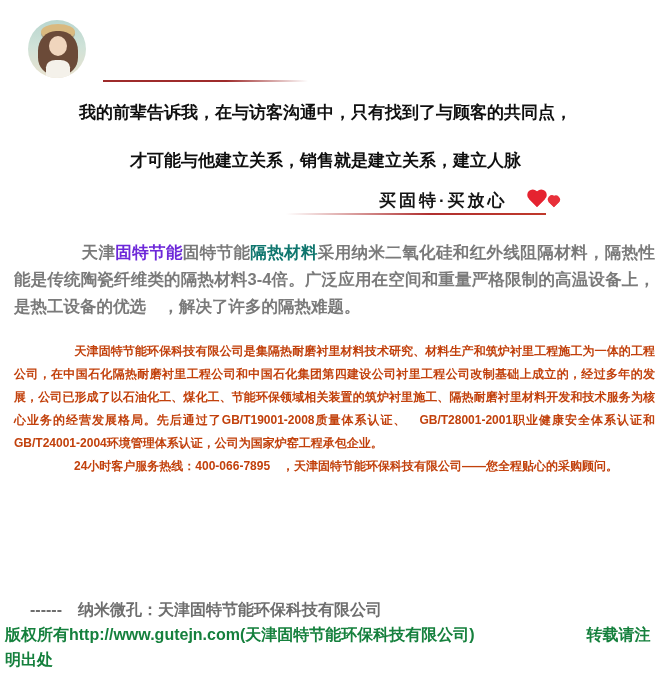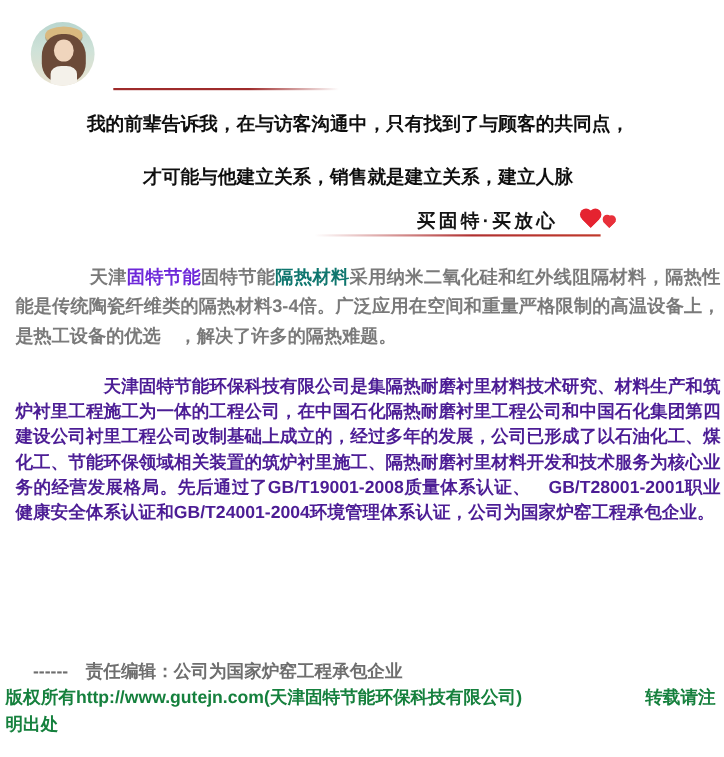--- a/index.html
+++ b/index.html
@@ -73,21 +73,21 @@
   }
   
   .intro{
     position:absolute;left:14px;top:239px;width:641px;
     font-size:16.5px;font-weight:bold;color:#7a7a7a;line-height:27px;text-align:justify;
   }
   .red-brand{color:#6d28d9;}
   .red-keyword{color:#0f766e;}
   .company{
     position:absolute;left:14px;top:340px;width:641px;
-    font-size:16px;font-weight:bold;color:#4c1d95;line-height:23px;text-align:justify;
+    font-size:12px;font-weight:bold;color:#c2410c;line-height:23px;text-align:justify;
   }
   .company p{margin:0;}
   
   .footer-editor{
     position:absolute;left:30px;top:600px;font-size:16px;font-weight:bold;color:#6e6e6e;
     white-space:nowrap;
   }
   .footer-copy{
     position:absolute;left:5px;top:622px;width:648px;
     font-size:16px;font-weight:bold;color:#15803d;line-height:25px;
@@ -121,20 +121,21 @@
     </span>
   </div>
   <div class="slogan-line"></div>
 
   <div class="intro">
     <span>　　　　天津</span><span class="red-brand">固特节能</span><span>固特节能</span><span class="red-keyword">隔热材料</span><span>采用纳米二氧化硅和红外线阻隔材料，隔热性能是传统陶瓷纤维类的隔热材料3-4倍。广泛应用在空间和重量严格限制的高温设备上，是热工设备的优选　，解决了许多的隔热难题。</span>
   </div>
 
   <div class="company">
     <p>　　　　　天津固特节能环保科技有限公司是集隔热耐磨衬里材料技术研究、材料生产和筑炉衬里工程施工为一体的工程公司，在中国石化隔热耐磨衬里工程公司和中国石化集团第四建设公司衬里工程公司改制基础上成立的，经过多年的发展，公司已形成了以石油化工、煤化工、节能环保领域相关装置的筑炉衬里施工、隔热耐磨衬里材料开发和技术服务为核心业务的经营发展格局。先后通过了GB/T19001-2008质量体系认证、　GB/T28001-2001职业健康安全体系认证和GB/T24001-2004环境管理体系认证，公司为国家炉窑工程承包企业。</p>
+    <p>　　　　　24小时客户服务热线：400-066-7895　，天津固特节能环保科技有限公司——您全程贴心的采购顾问。</p>
   </div>
 
-  <div class="footer-editor">------　责任编辑：公司为国家炉窑工程承包企业</div>
+  <div class="footer-editor">------　纳米微孔：天津固特节能环保科技有限公司</div>
   <div class="footer-copy">
     <span>版权所有http://www.gutejn.com(天津固特节能环保科技有限公司)</span><span class="copy-spacer"></span><span>转载请注明出处</span>
   </div>
 
 </div>
 
 </body></html>

